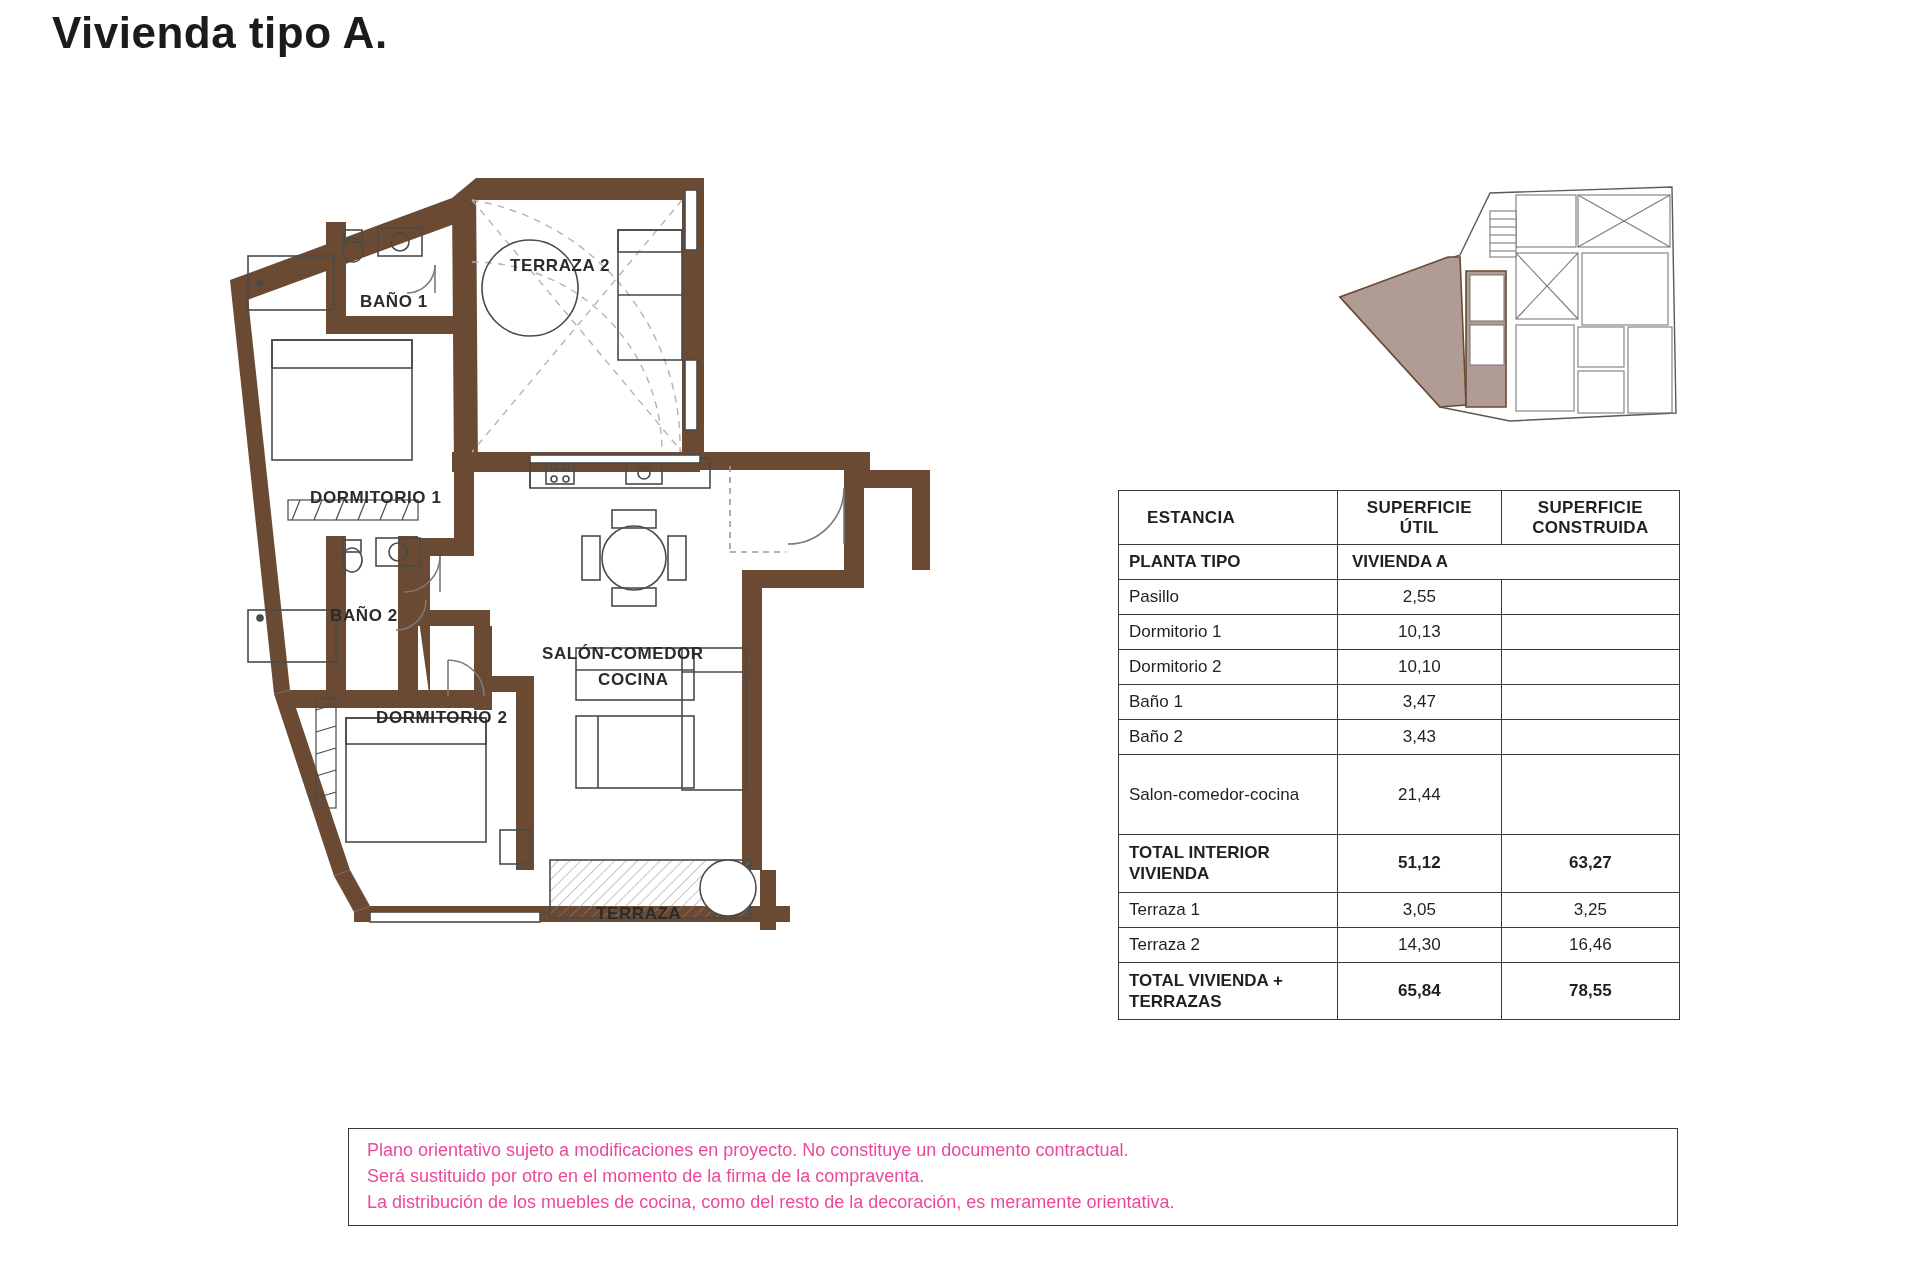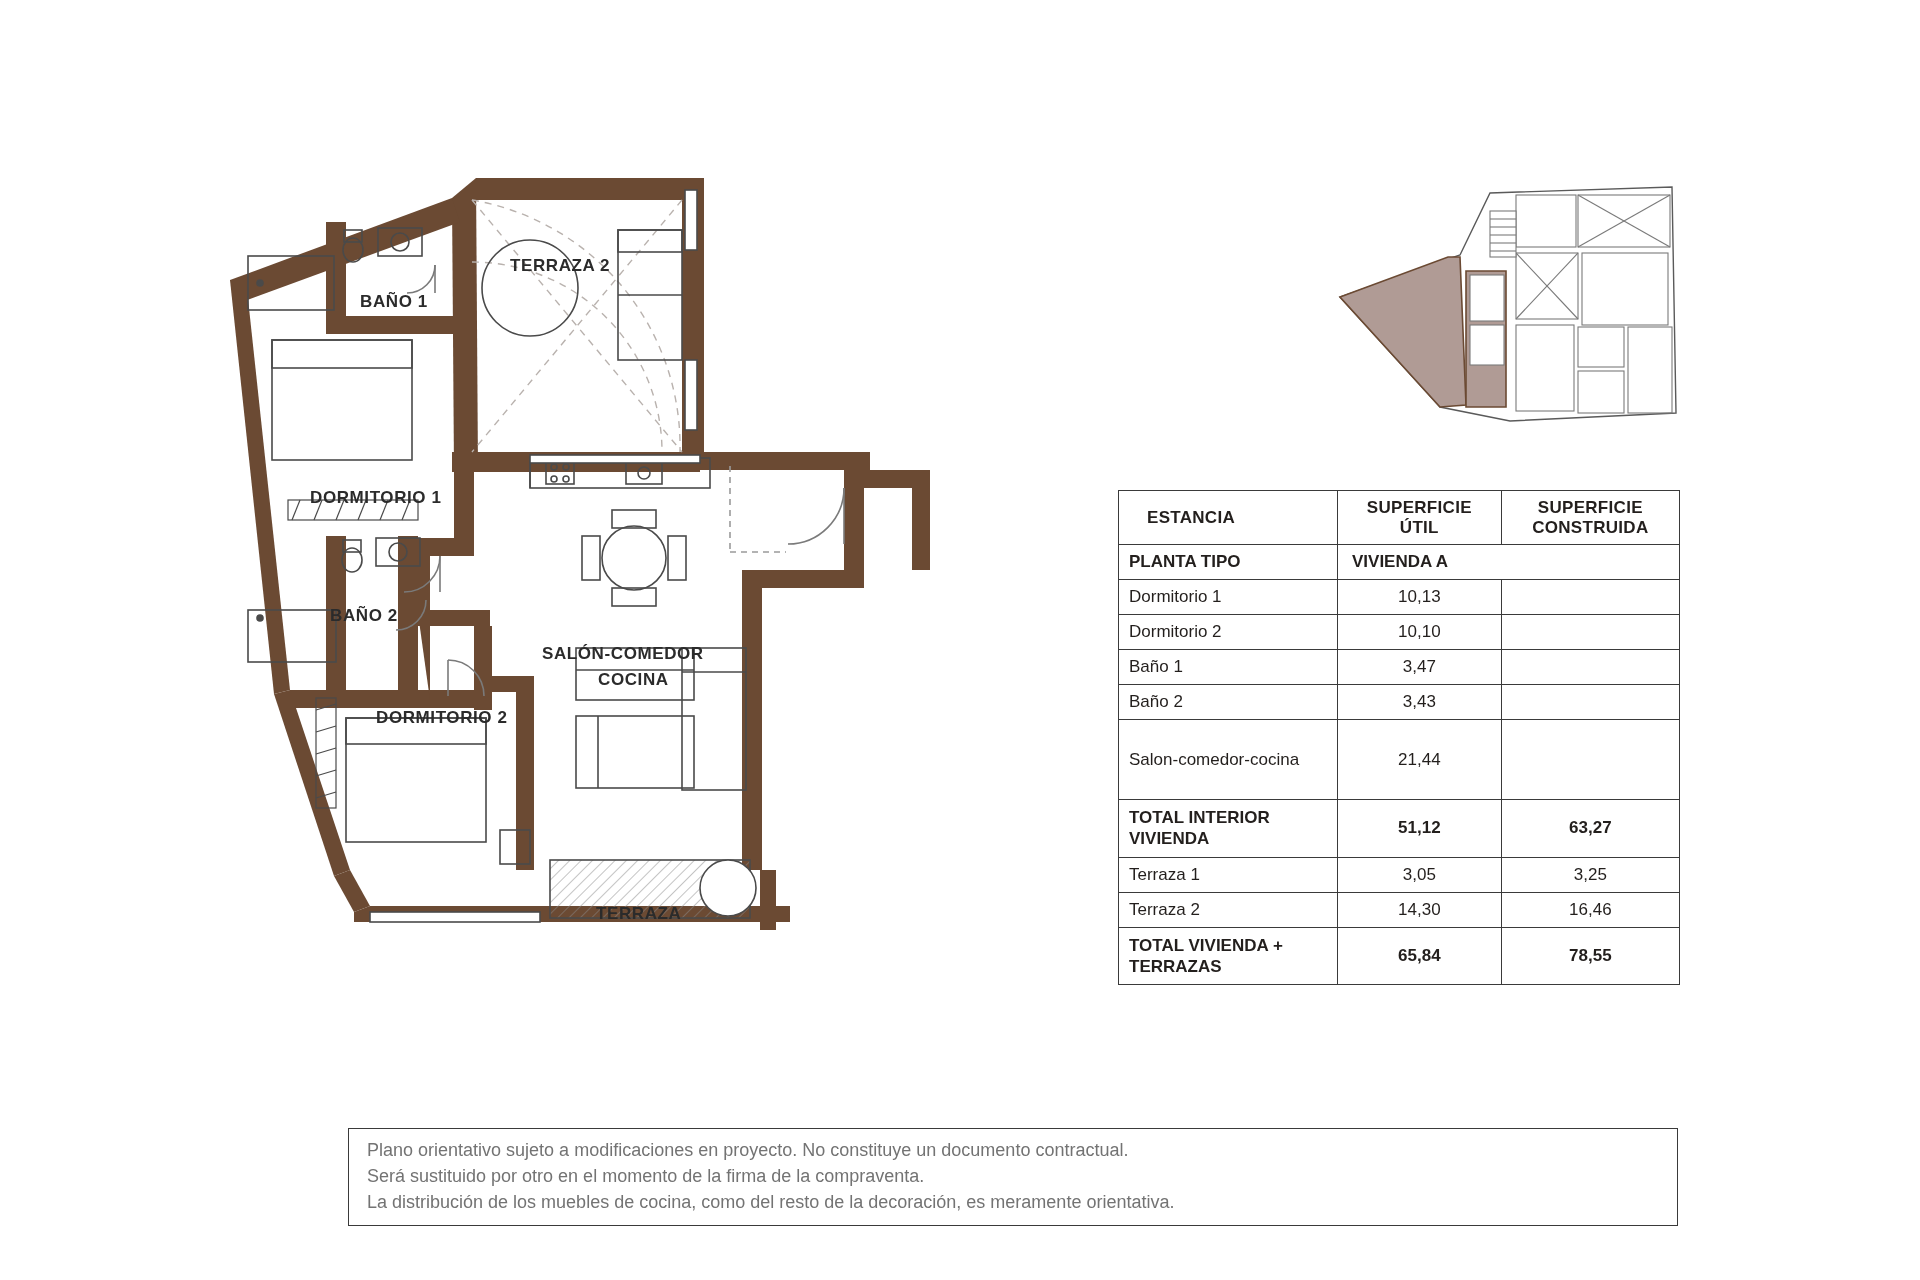--- a/index.html
+++ b/index.html
@@ -91,29 +91,30 @@
   #disclaimer {
     position: absolute;
     left: 348px;
     top: 1128px;
     width: 1330px;
     border: 1px solid #3a3a3a;
     padding: 8px 14px 10px 18px;
     box-sizing: border-box;
     font-size: 18px;
     line-height: 1.45;
-    color: #737373;
+    color: #ec4899;
   }
   #disclaimer div { white-space: nowrap; }
 </style>
 </head>
 <body>
 
 <div id="page">
 
+  <div id="page-title">Vivienda tipo A.</div>
 
   <div id="floorplan">
     <svg width="840" height="780" viewBox="0 0 840 780" xmlns="http://www.w3.org/2000/svg">
       <defs>
         <pattern id="hatch" width="8" height="8" patternUnits="userSpaceOnUse" patternTransform="rotate(45)">
           <line x1="0" y1="0" x2="0" y2="8" stroke="#8a8a8a" stroke-width="1"></line>
         </pattern>
       </defs>
 
       <g fill="#6b4a33" stroke="none">
@@ -330,20 +331,25 @@
         </th>
       </tr>
     </thead>
     <tbody>
       <tr class="sub-header">
         <td class="cell-name">PLANTA TIPO</td>
         <td class="cell-num" colspan="2" style="text-align:left; padding-left:14px;">VIVIENDA A</td>
       </tr>
 
       <tr>
+        <td class="cell-name">Pasillo</td>
+        <td class="cell-num">2,55</td>
+        <td class="cell-num"></td>
+      </tr>
+      <tr>
         <td class="cell-name">Dormitorio 1</td>
         <td class="cell-num">10,13</td>
         <td class="cell-num"></td>
       </tr>
       <tr>
         <td class="cell-name">Dormitorio 2</td>
         <td class="cell-num">10,10</td>
         <td class="cell-num"></td>
       </tr>
       <tr>

